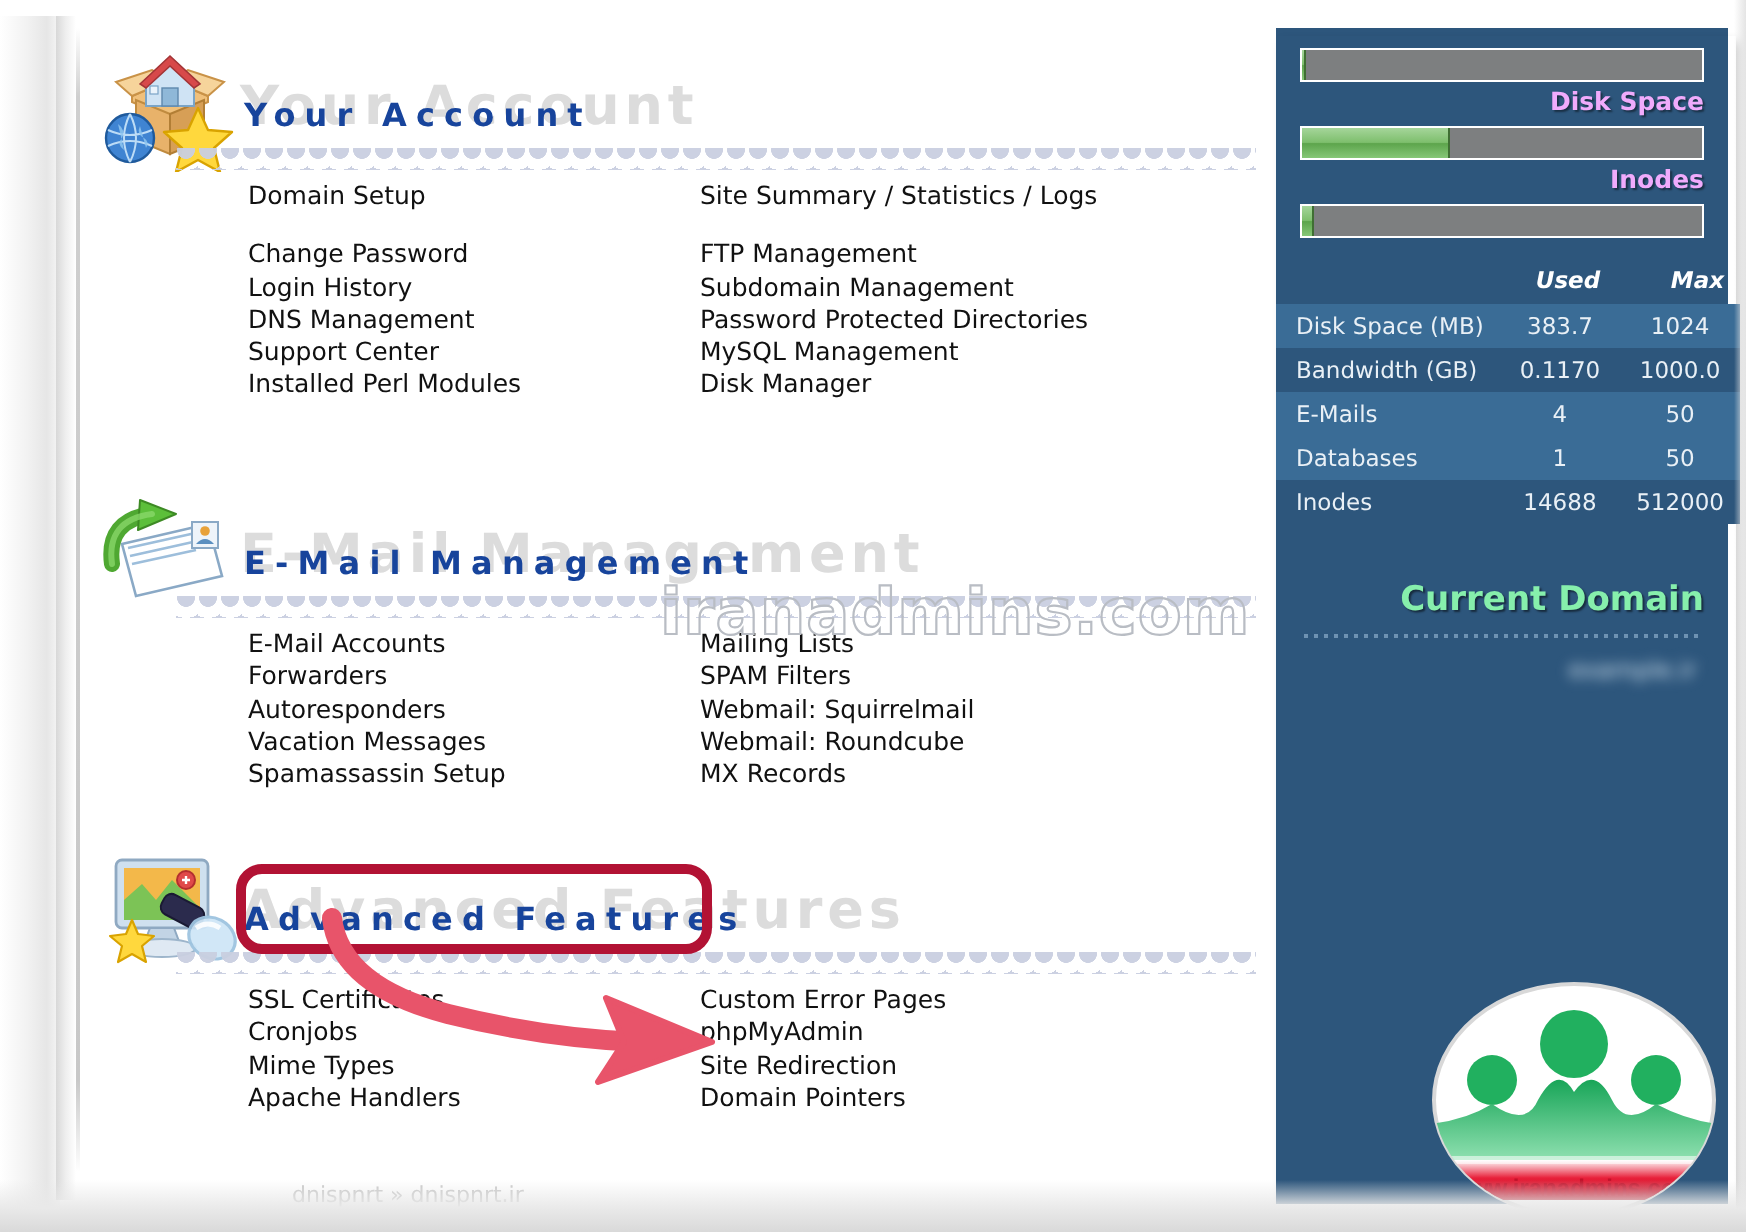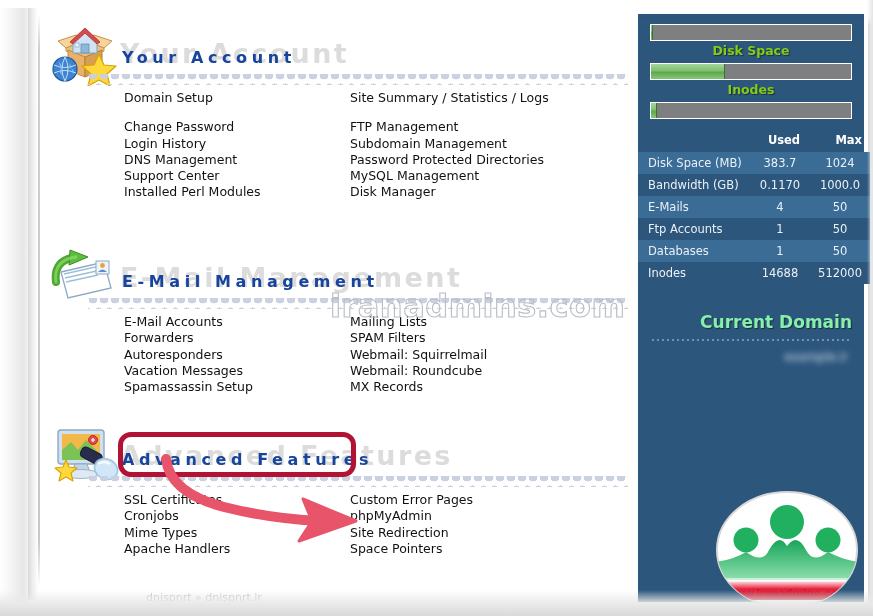--- a/index.html
+++ b/index.html
@@ -178,40 +178,41 @@
     position: relative;
     overflow: hidden;
   }
   .bar > span {
     display: block;
     height: 100%;
     background: linear-gradient(to bottom, #a5d59a 0%, #7ebf6d 48%, #5da54c 52%, #86c777 100%);
     border-right: 1px solid #3f6f33;
   }
   .bar-label {
-    text-align: center;
+    text-align: right;
     font-weight: bold;
     font-size: 12.5px;
-    color: #84cc16;
+    color: #f0abfc;
     text-shadow: 1px 1px 1px rgba(0,0,0,.45);
     margin: 2px 0 5px 0;
   }
 
   table.usage {
     width: 100%;
     border-collapse: collapse;
     margin-top: 4px;
     font-size: 11.5px;
   }
   table.usage th {
     font-weight: bold;
     color: #ffffff;
     padding: 4px 8px 5px 8px;
     text-align: right;
     font-size: 11.5px;
+    font-style: italic;
   }
   table.usage th.lbl { text-align: left; }
   table.usage td {
     padding: 4px 8px 4px 10px;
     color: #e9f0f6;
     white-space: nowrap;
   }
   table.usage td.num { text-align: center; }
   table.usage tr.odd  { background: #3a6c96; }
   table.usage tr.even { background: #2d567c; }
@@ -426,21 +427,21 @@
         <div class="lcol a">
           <div class="lrow">SSL Certificates</div>
           <div class="lrow">Cronjobs</div>
           <div class="lrow">Mime Types</div>
           <div class="lrow">Apache Handlers</div>
         </div>
         <div class="lcol b">
           <div class="lrow">Custom Error Pages</div>
           <div class="lrow">phpMyAdmin</div>
           <div class="lrow">Site Redirection</div>
-          <div class="lrow">Space Pointers</div>
+          <div class="lrow">Domain Pointers</div>
         </div>
       </div>
     </div>
 
     <div class="footer">dnispnrt » dnispnrt.ir</div>
   </div>
 
   <div class="watermark">iranadmins.com</div>
 
   <div id="sidebar">
@@ -476,25 +477,20 @@
         <tr class="even">
           <td>Bandwidth (GB)</td>
           <td class="num">0.1170</td>
           <td class="num">1000.0</td>
         </tr>
         <tr class="odd">
           <td>E-Mails</td>
           <td class="num">4</td>
           <td class="num">50</td>
         </tr>
-        <tr class="even">
-          <td>Ftp Accounts</td>
-          <td class="num">1</td>
-          <td class="num">50</td>
-        </tr>
         <tr class="odd">
           <td>Databases</td>
           <td class="num">1</td>
           <td class="num">50</td>
         </tr>
         <tr class="even">
           <td>Inodes</td>
           <td class="num">14688</td>
           <td class="num">512000</td>
         </tr>

